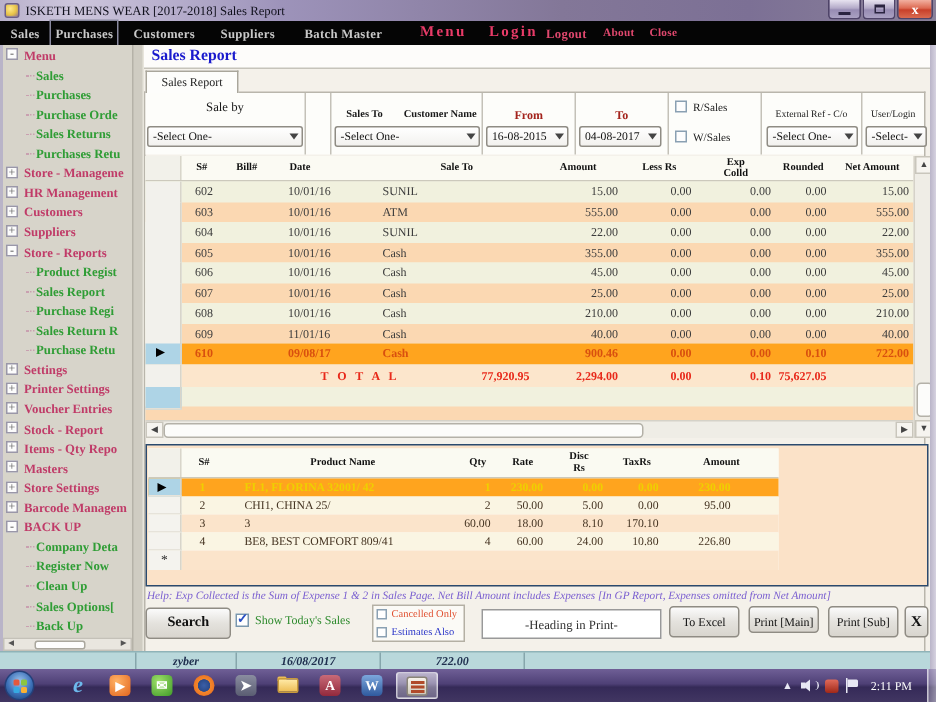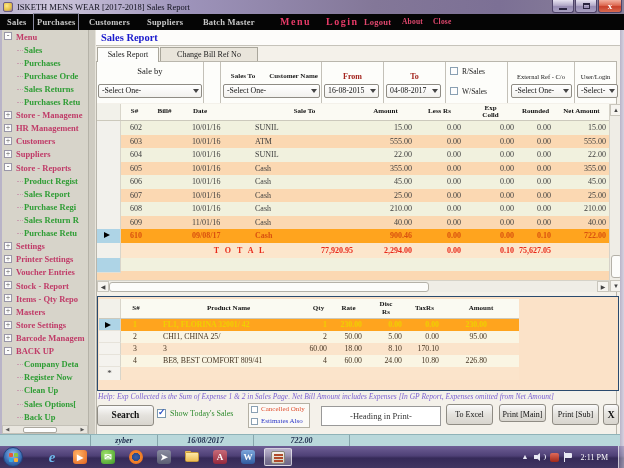--- a/index.html
+++ b/index.html
@@ -407,21 +407,20 @@
     <span class="arr arr-r" style="right:0"></span>
   </div>
   <div class="splitter"></div>
 
   <div class="report-main">
     <div class="report-titlebar">
       <span class="report-title">Sales Report</span>
     </div>
     <div class="tabstrip">
       <span class="tab active" style="left:1px; width:62px">Sales Report</span>
-      <span class="tab" style="left:64px; width:98px">Change Bill Ref No</span>
     </div>
 
     <div class="tabpage">
 
       <div class="filters">
         <div class="fcell" style="left:0;width:107px">
           <span class="flabel big" style="top:4px">Sale by</span>
           <div class="combo" style="left:1px;top:22px;width:104px">
             <span>-Select One-</span><span class="arr"></span>
           </div>

